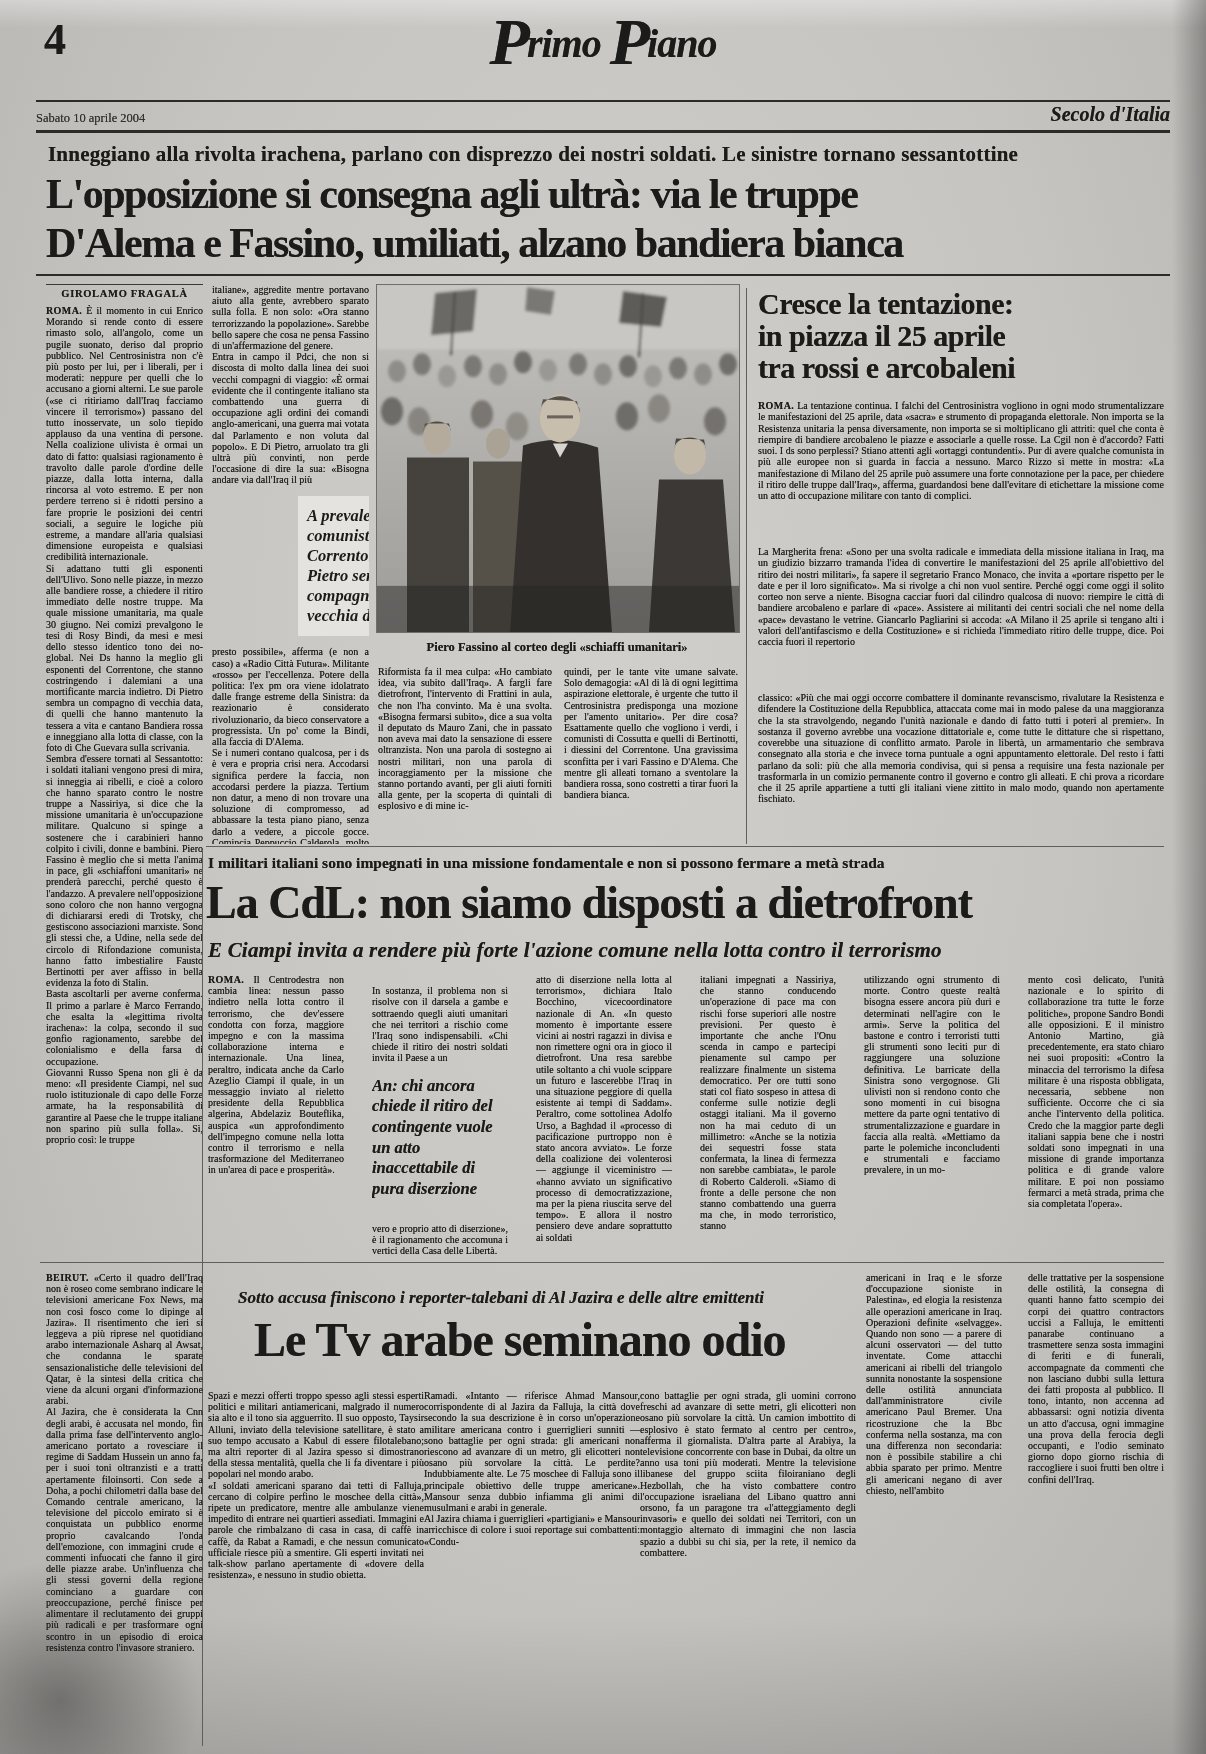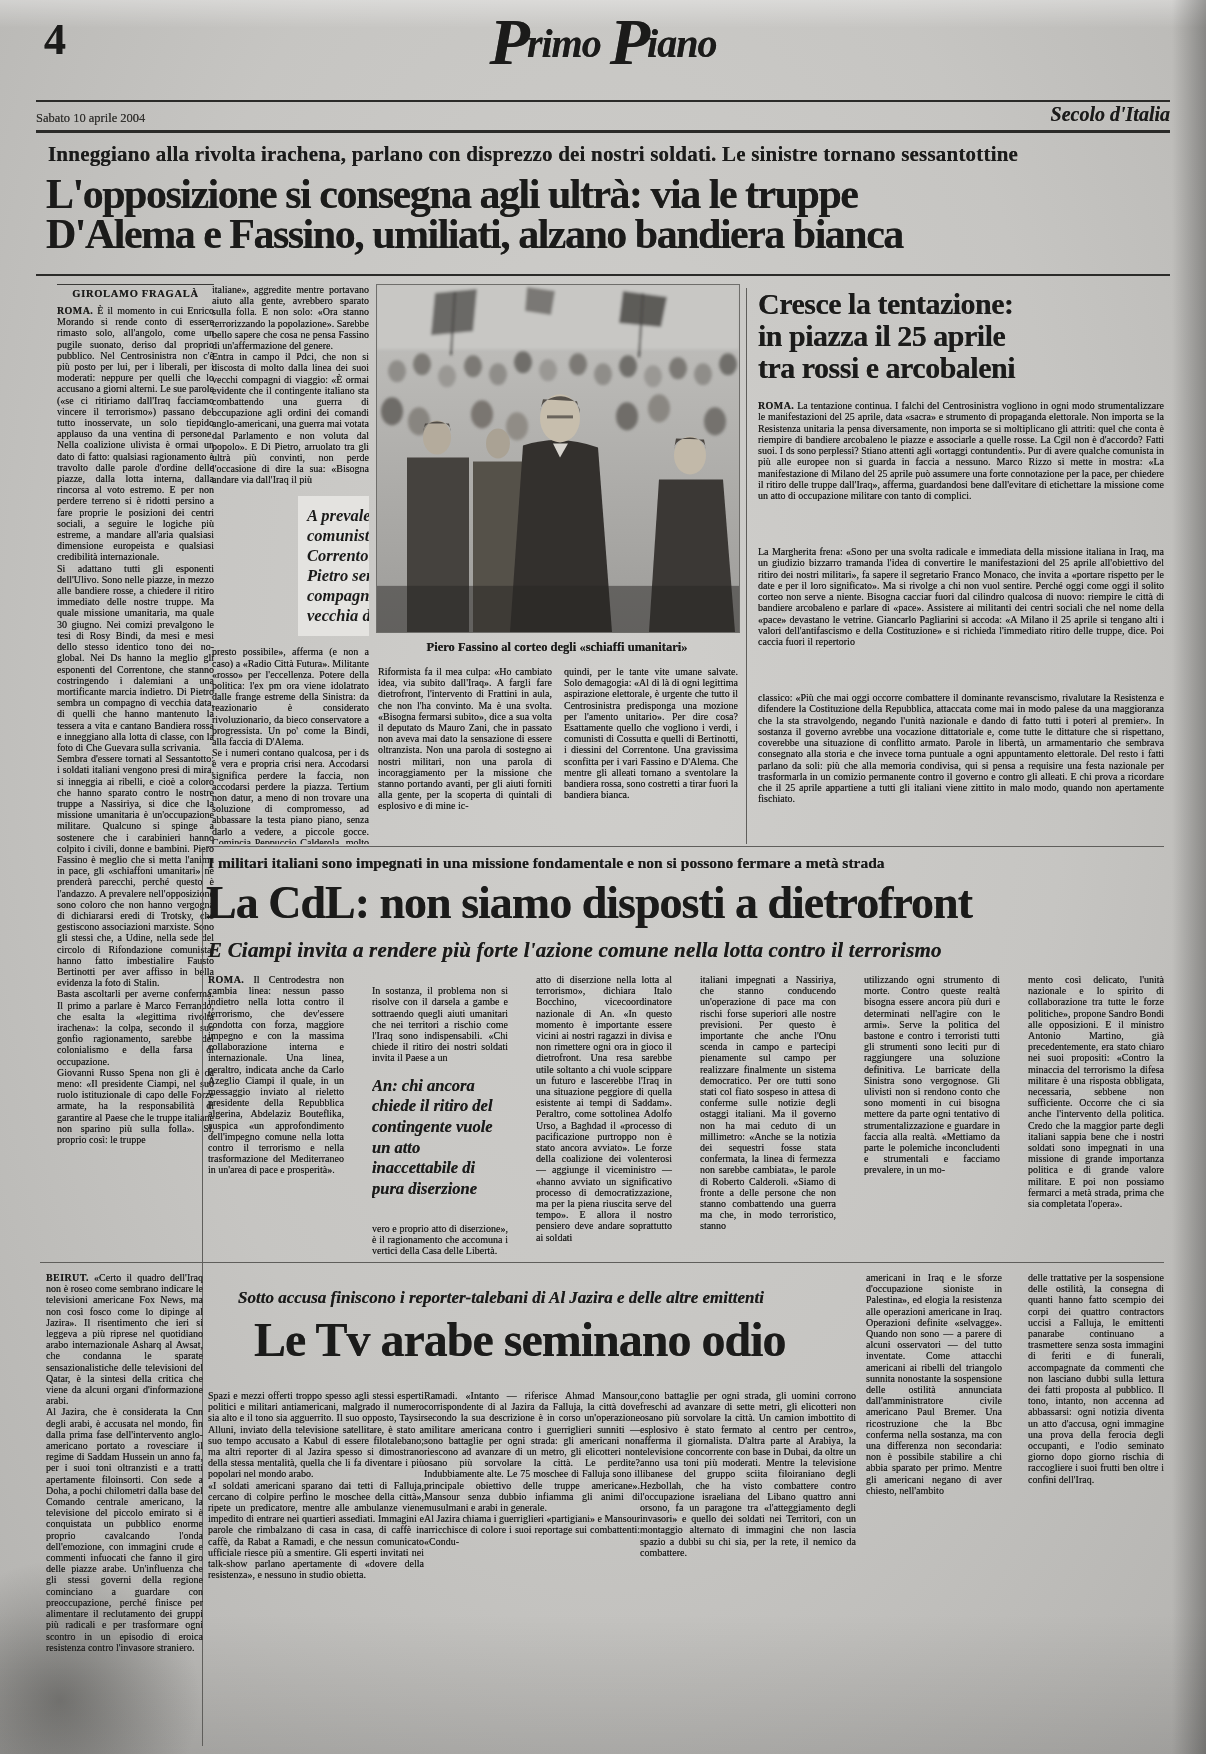--- a/index.html
+++ b/index.html
@@ -22,25 +22,25 @@
 
   #page-number{left:44px;top:14px;font-size:44px;font-weight:bold;}
   .masthead{left:0;top:20px;width:100%;text-align:center;font-weight:bold;font-style:italic;font-size:40px;letter-spacing:-1px;}
   .masthead .cap{font-size:66px;line-height:0;vertical-align:-7px;letter-spacing:-3px;}
   .dateline-row{left:36px;top:103px;width:1134px;display:flex;justify-content:space-between;align-items:flex-end;}
   .edition-date{font-size:12.5px;padding-top:6px;color:#33322f;}
   .newspaper-name{font-size:20px;font-weight:bold;font-style:italic;}
 
   .lead-kicker{left:48px;top:142px;width:1122px;font-weight:bold;font-size:21px;letter-spacing:0.2px;}
   .lead-hl{left:46px;font-size:42px;font-weight:bold;letter-spacing:-1.5px;white-space:nowrap;}
-  #hl1{top:170px;} #hl2{top:210px;text-align:center;}
+  #hl1{top:170px;} #hl2{top:219px;text-align:center;}
 
   .byline{text-align:center;font-size:10.5px;font-weight:bold;letter-spacing:0.7px;border-top:1.5px solid #3a3937;padding:3px 0 6px;}
 
-  #lead-col1{left:57px;top:284px;width:157px;height:972px;}
+  #lead-col1{left:46px;top:284px;width:157px;height:972px;}
   #lead-col2{left:212px;top:284px;width:157px;height:560px;}
   .lead-pullquote{position:relative;z-index:3;box-sizing:border-box;margin:10px 0 10px 86px;width:152px;
     background:#e4e3e0;padding:10px 9px;font-style:italic;font-weight:bold;font-size:16.5px;line-height:1.22;text-align:left;white-space:normal;text-shadow:none;}
   #photo-frame{left:376px;top:284px;width:362px;height:347px;border:1px solid #6f6e6b;z-index:1;background:#a9a8a5;}
   #photo-frame svg{display:block;width:100%;height:100%;}
   #photo-caption{left:376px;top:640px;width:362px;font-size:12.5px;font-weight:bold;text-align:center;}
   #lead-col3{left:378px;top:666px;width:174px;height:182px;}
   #lead-col4{left:564px;top:666px;width:174px;height:182px;}
 
   #vrule-sidebar{left:746px;top:288px;width:1px;height:556px;}

